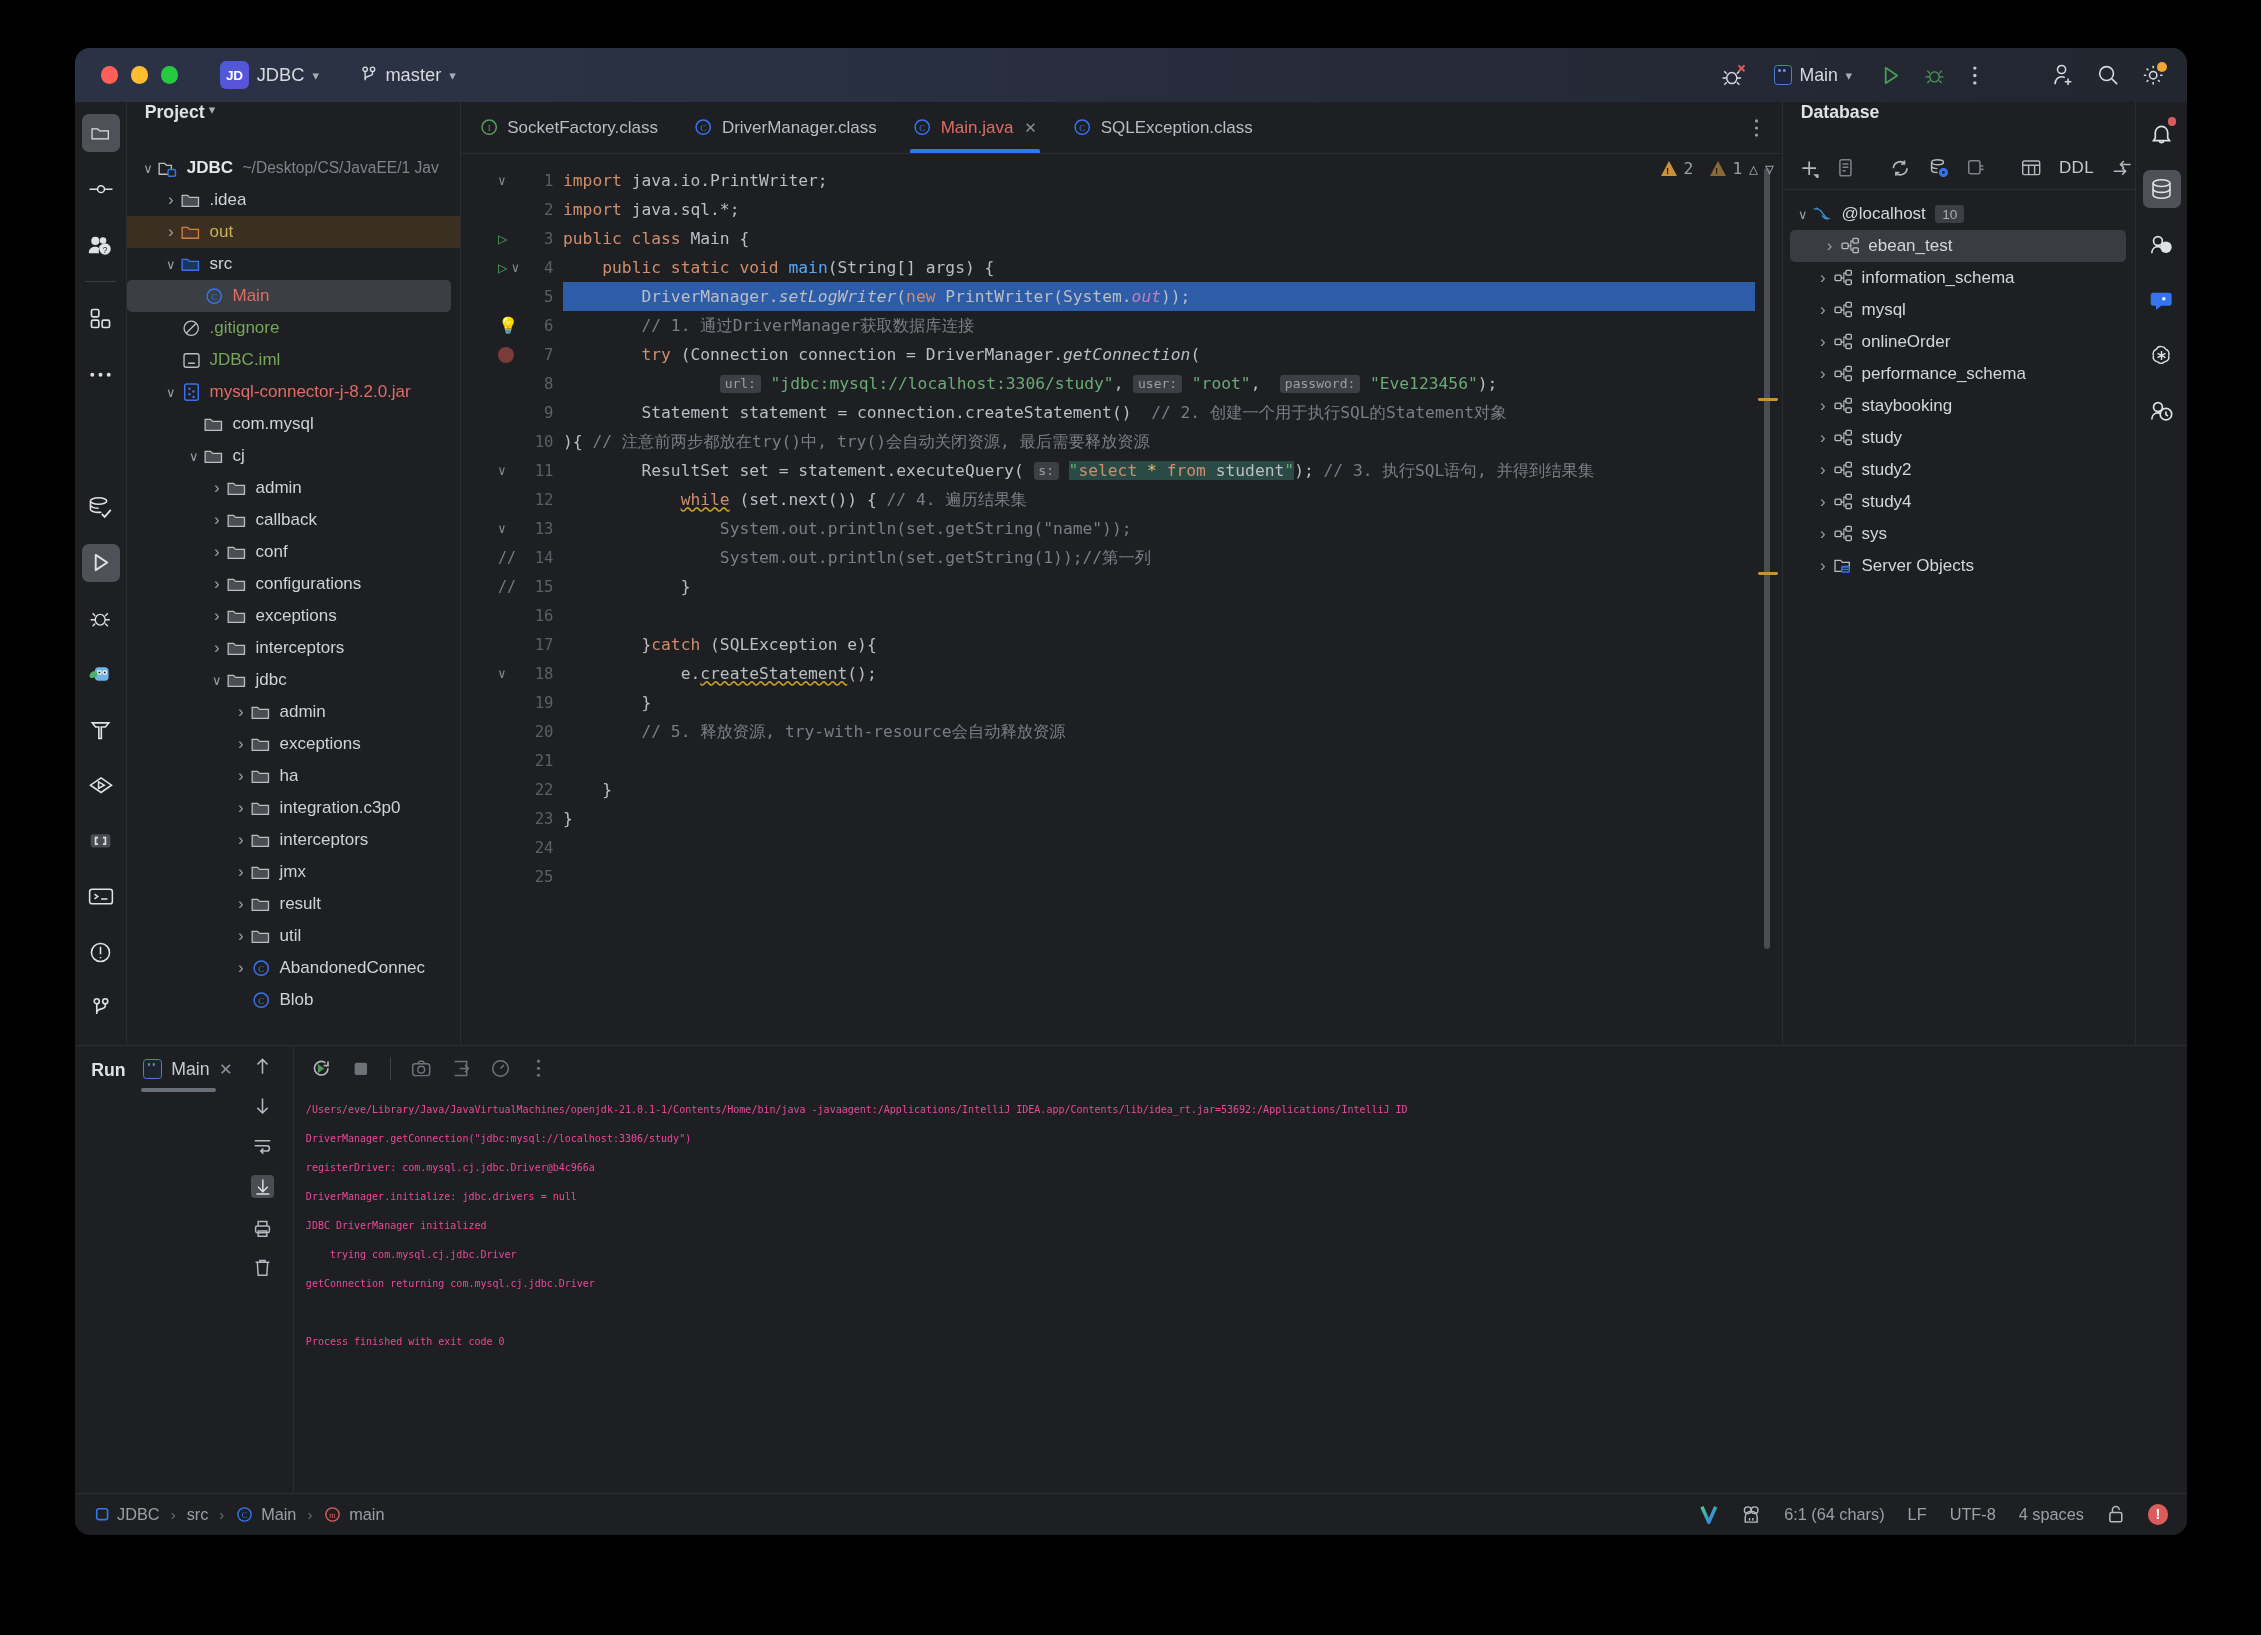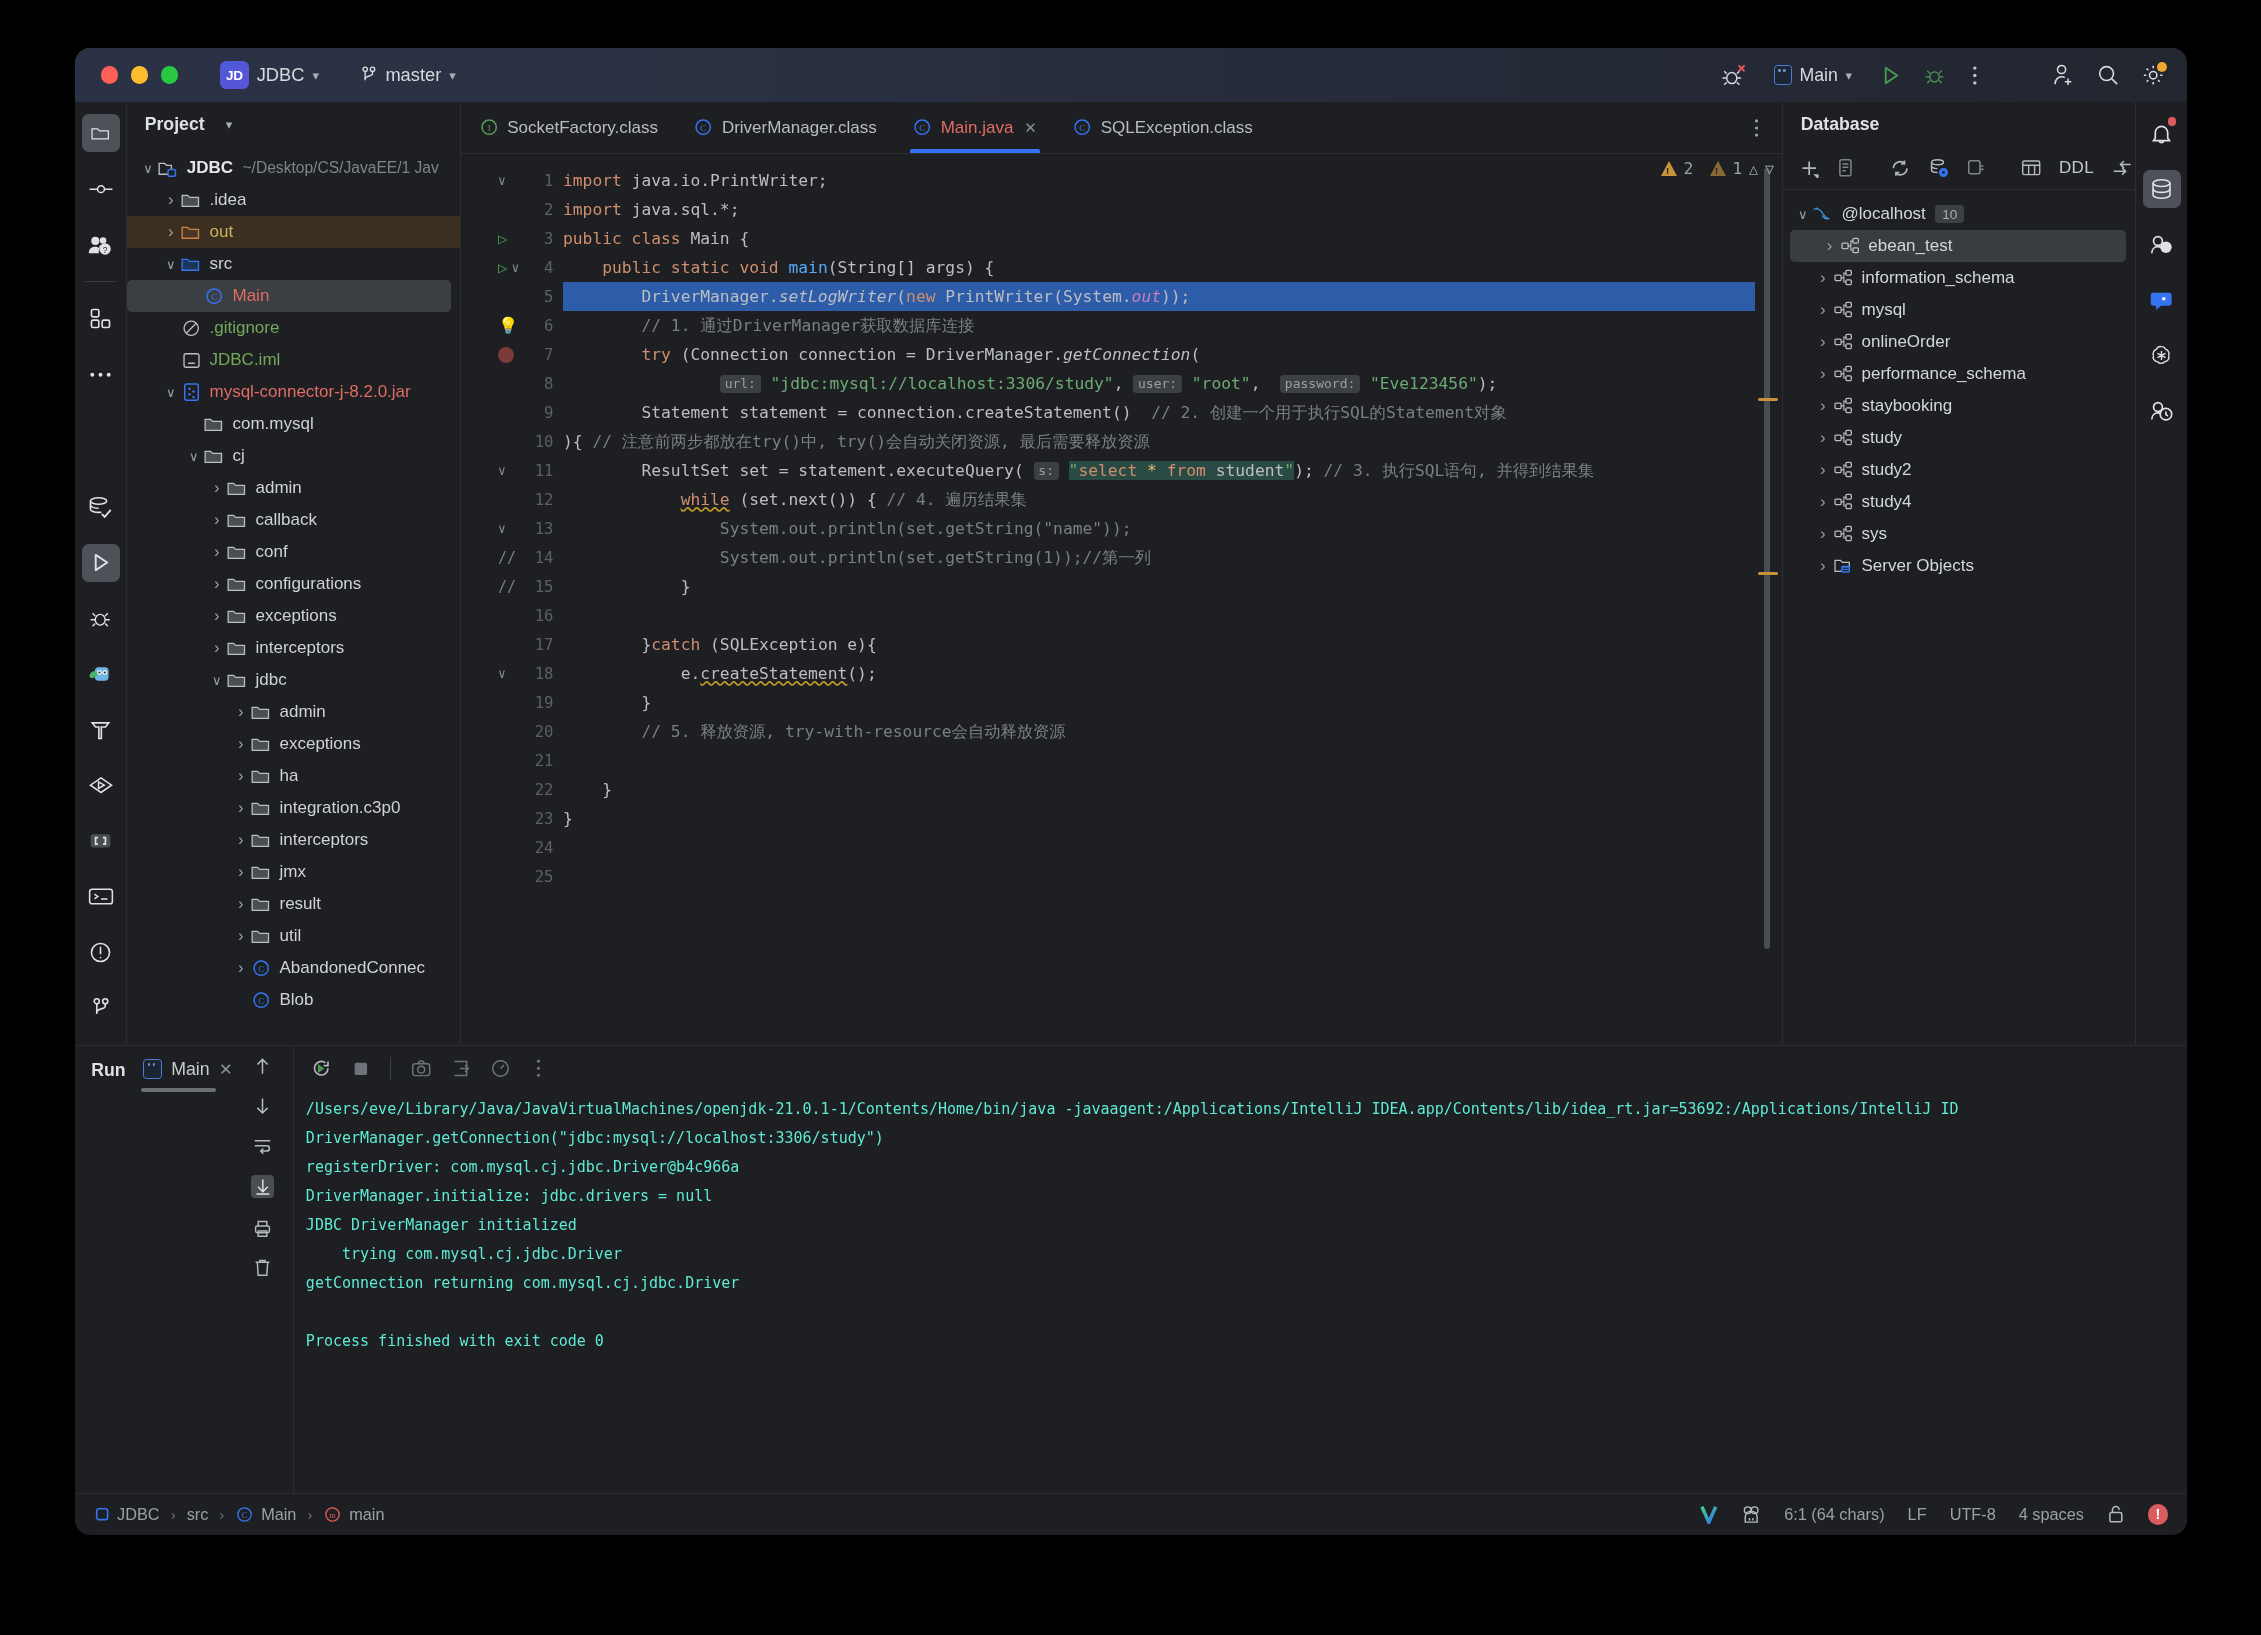--- a/index.html
+++ b/index.html
@@ -45,21 +45,21 @@
     width:52px; flex:0 0 52px; background:#1e1f22; border-right:0.7px solid #2b2d30;
     display:flex; flex-direction:column; align-items:center; padding-top:12.2px; gap:0;
   }
   .act { width:38px;height:38px;border-radius:6.8px;display:flex;align-items:center;justify-content:center;margin-bottom:17.7px;}
   .act.sel { background:#4e5157; }
   .act-div { width:31px;height:0.7px;background:#393b40;margin:0 0 17.7px 0;}
   .actbar .spacer{flex:1;}
 
   
   .projwin { width:334px; flex:0 0 334px; background:#1e1f22; display:flex; flex-direction:column; border-right:0.7px solid #2b2d30;}
-  .tw-head { height:45px; display:flex; align-items:center; padding:0 0 0 17.7px; gap:21px; }
+  .tw-head { height:45px; display:flex; padding:0 0 0 17.7px; gap:4px; }
   .tw-title { color:#dfe1e5; font-size:17.7px; font-weight:700;}
   .tree { flex:1; overflow:hidden; padding-top:5.4px; position:relative;}
   .row { height:32px; display:flex; align-items:center; font-size:17px; color:#cfd2d6; white-space:nowrap; padding-right:4.1px;}
   .row.sel { background:#3b3e42; border-radius:4.8px; margin-right:9.5px;}
   .row.out-hl { background:#3b2f22; }
   .arrow { width:17.7px; flex:0 0 17.7px; text-align:center; color:#9aa0a6; font-size:13px;}
   .arrow.open::before{content:"\2228";}
   .arrow.closed::before{content:"\203A";font-size:17px;}
   .ic { width:23px;flex:0 0 23px; margin-right:6.8px; display:flex;align-items:center;justify-content:center;}
   .flabel{overflow:hidden;text-overflow:ellipsis;}
@@ -121,21 +121,21 @@
   
   .runpanel{height:448px;flex:0 0 448px;background:#1e1f22;border-top:0.7px solid #2b2d30;display:flex;flex-direction:row;}
   .run-head{height:49px;display:flex;align-items:center;padding-left:16.3px;gap:17.7px;position:relative;}
   .run-title{color:#dfe1e5;font-size:17.7px;font-weight:700;}
   .run-tab{display:flex;align-items:center;gap:9.5px;color:#c8cbd0;font-size:17.7px;position:relative;padding-bottom:2.7px;}
   .run-tab:after{content:"";position:absolute;left:-2.7px;right:16.3px;bottom:-9.5px;height:4.1px;background:#6a6e75;border-radius:2px;}
   .run-body{flex:1;display:flex;min-height:0;}
   .run-gutter{width:61px;flex:0 0 61px;border-right:0.7px solid #2b2d30;display:flex;flex-direction:column;align-items:center;padding-top:9.5px;gap:20.4px;}
   .console{flex:1;min-width:0;display:flex;flex-direction:column;}
   .console-tb{height:45px;display:flex;align-items:center;gap:20.4px;padding:0 17.7px;color:#9aa0a6;}
-  .console-out{flex:1;padding:4.1px 0 0 12.2px;font-family:"DejaVu Sans Mono",monospace;font-size:15px;color:#5eead4;overflow:hidden;white-space:pre;line-height:29px;}
+  .console-out{flex:1;padding:4.1px 0 0 12.2px;font-family:"DejaVu Sans Mono",monospace;font-size:10px;color:#ec4899;overflow:hidden;white-space:pre;line-height:29px;}
 
   
   .status{height:42px;flex:0 0 42px;background:#1e1f22;border-top:0.7px solid #2b2d30;display:flex;align-items:center;padding:0 19px;color:#9aa0a6;font-size:16.3px;gap:11px;}
   .crumb{display:flex;align-items:center;gap:11px;}
   .crumb .sep{color:#6e737a;font-size:15px;}
   .st-right{margin-left:auto;display:flex;align-items:center;gap:23px;}
   .err-circle{width:20.4px;height:20.4px;border-radius:50%;background:#db5c5c;color:#fff;font-size:14.3px;font-weight:700;display:flex;align-items:center;justify-content:center;font-family:"Liberation Sans",sans-serif;}
 
   svg{display:block;}
 </style>

